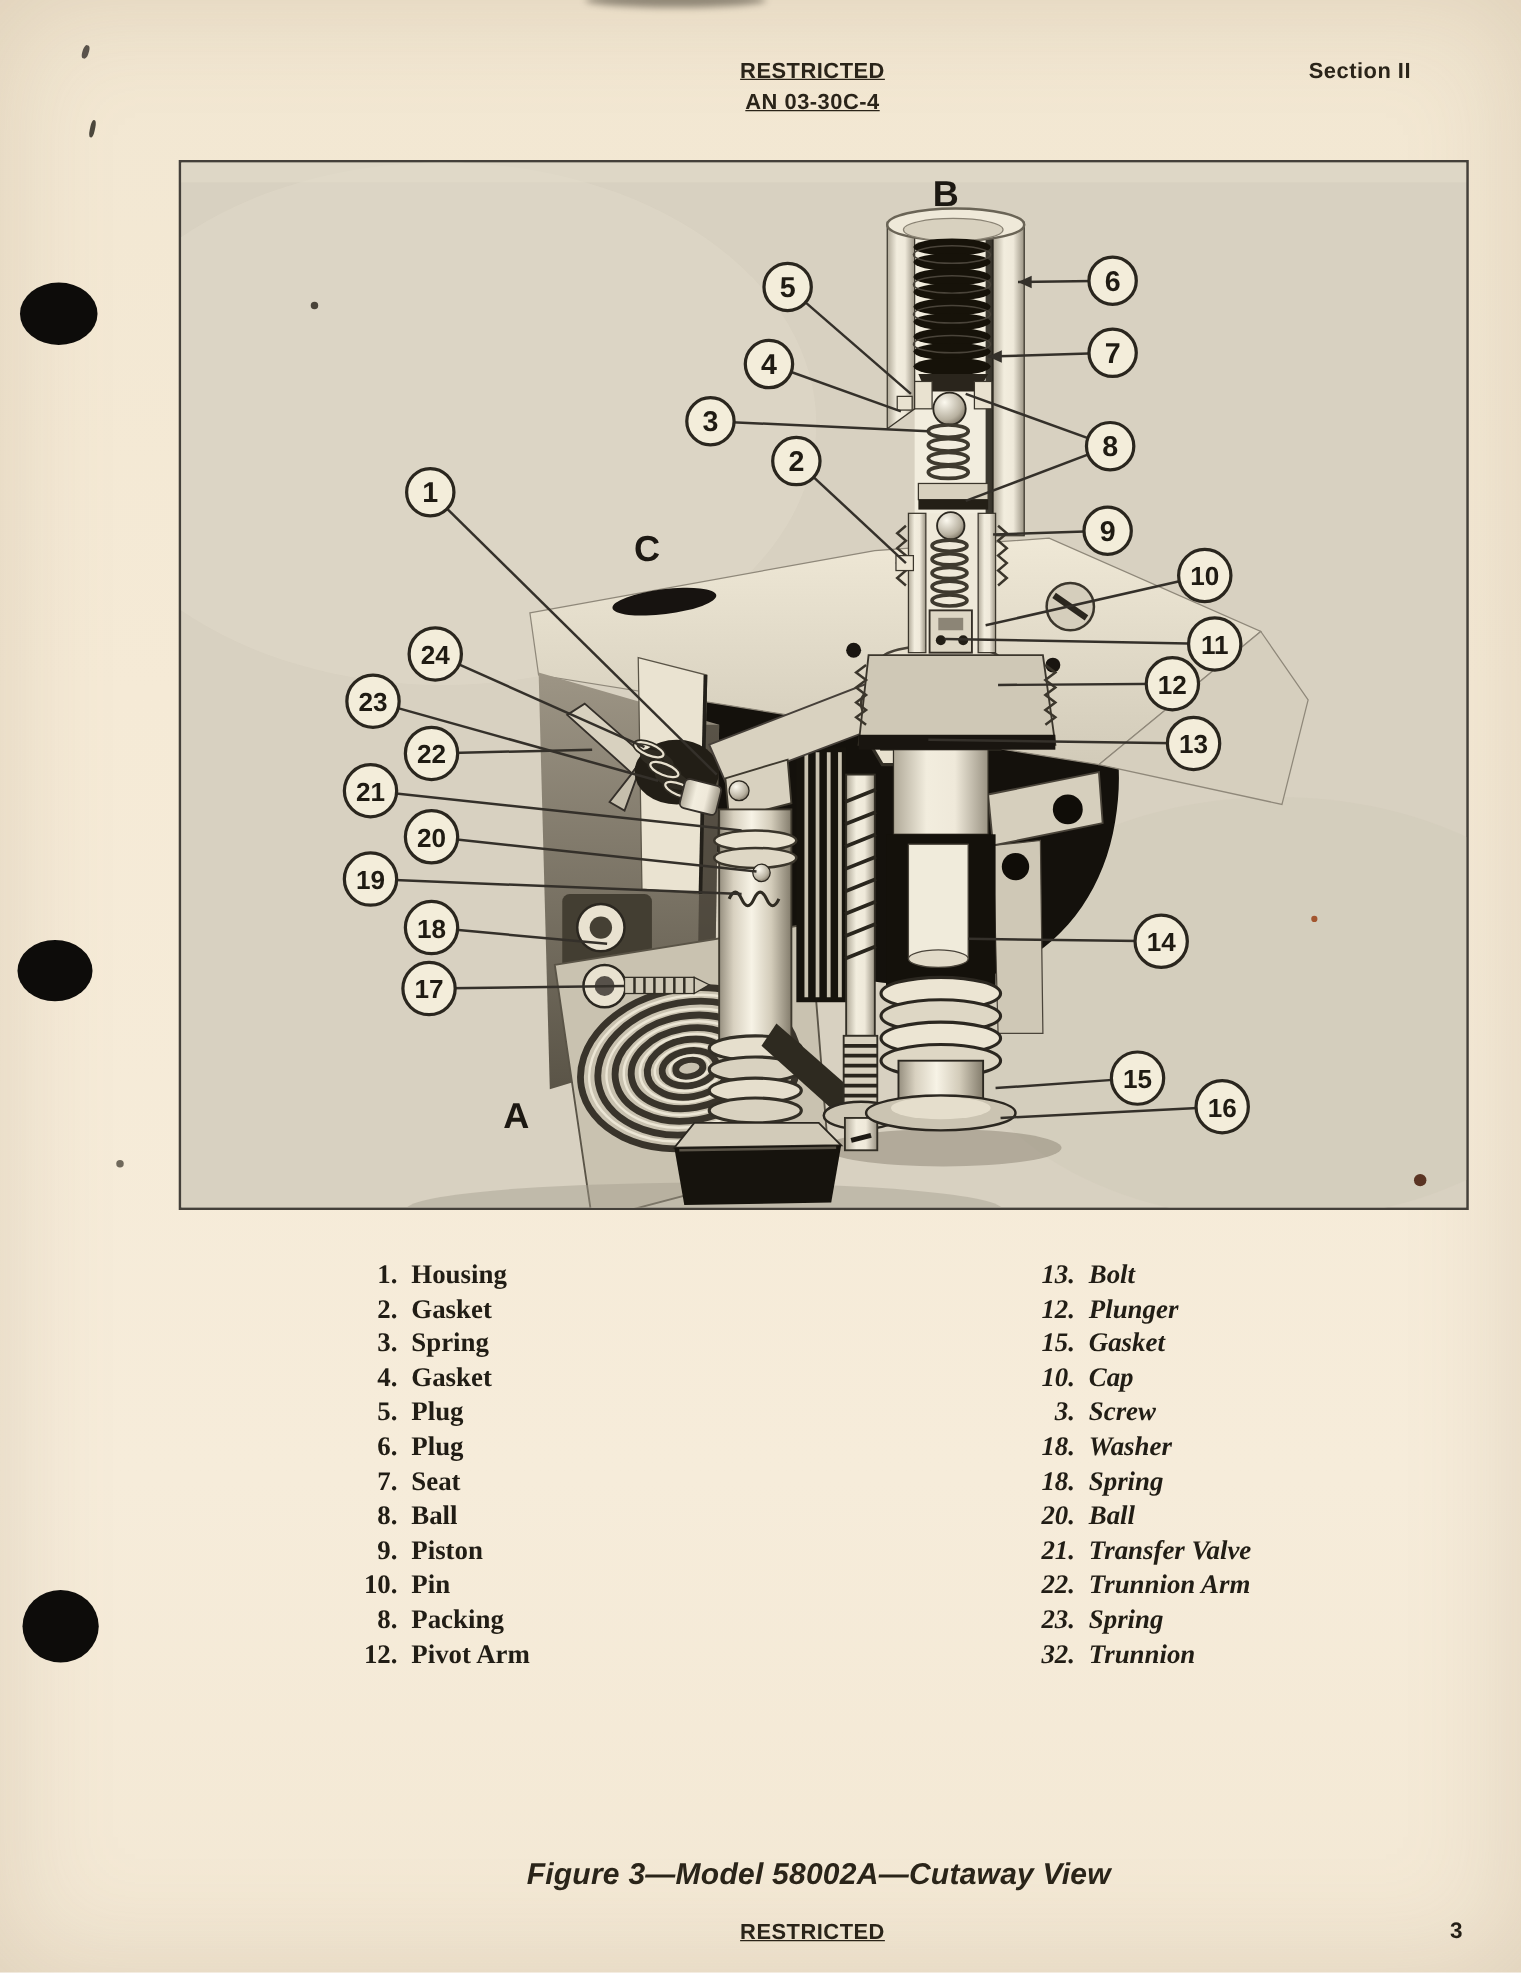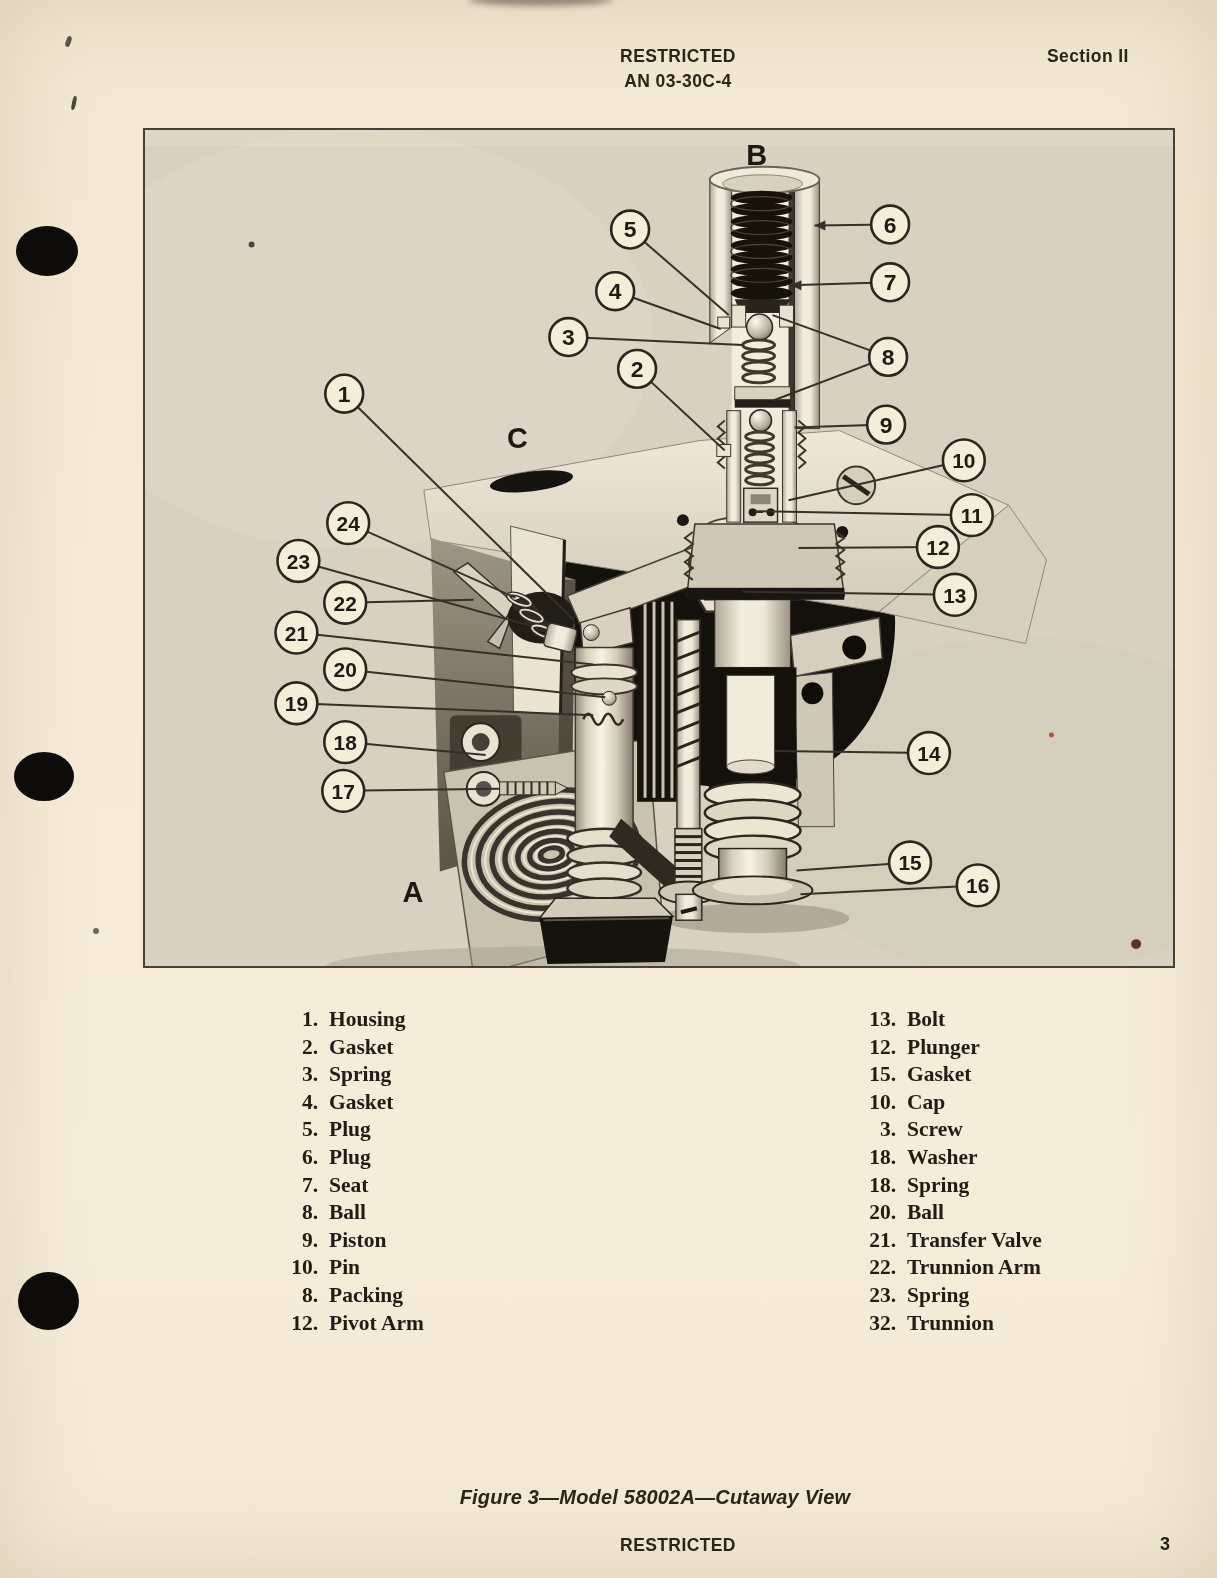--- a/index.html
+++ b/index.html
@@ -5,23 +5,23 @@
   html,body{margin:0;padding:0;}
   body{
     width:1217px;height:1578px;position:relative;overflow:hidden;
     background:linear-gradient(180deg,#f2e7d2 0%,#f5ead6 35%,#f6ecda 75%,#f3e8d4 100%);
     font-family:"Liberation Sans",sans-serif;color:#241f16;
   }
   .vignette{position:absolute;inset:0;pointer-events:none;
     box-shadow:inset 0 0 90px rgba(150,125,90,.22);}
   
   .hdr{position:absolute;font-weight:700;font-size:17.5px;letter-spacing:.4px;color:#2a2419;}
-  .hdr.center{left:678px;transform:translateX(-50%);white-space:nowrap;}
+  .hdr.center{left:650px;transform:translateX(-50%);white-space:nowrap;text-decoration:underline;}
   .caption{position:absolute;left:655px;top:1486px;transform:translateX(-50%);
-    font-style:italic;font-weight:700;font-size:20px;letter-spacing:.2px;color:#2a2419;white-space:nowrap;}
+    font-style:italic;font-weight:700;font-size:24px;letter-spacing:.2px;color:#2a2419;white-space:nowrap;}
   .footer-restricted{top:1535px;}
   .page-num{position:absolute;top:1534px;left:1160px;font-weight:700;font-size:18px;}
   
   .figure-panel{position:absolute;left:143px;top:128px;width:1032px;height:840px;
     box-sizing:border-box;border:2.5px solid #44403a;background:#d8d1c1;}
   .figure-panel svg{display:block;width:100%;height:100%;}
   
   .hole{position:absolute;background:#0d0c0a;border-radius:50%;}
   .hole.h1{left:16px;top:226px;width:62px;height:50px;}
   .hole.h2{left:14px;top:752px;width:60px;height:49px;}
@@ -29,21 +29,21 @@
   .smudge{position:absolute;left:468px;top:-6px;width:145px;height:12px;background:#4a4438;
     border-radius:50%;filter:blur(3px);opacity:.55;}
   .speck{position:absolute;border-radius:50%;}
   .mark1{left:66px;top:36px;width:5px;height:11px;background:#35302а;background:#35302a;transform:rotate(18deg);border-radius:40%;opacity:.8;}
   .mark2{left:72px;top:96px;width:4px;height:14px;background:#2e2a22;transform:rotate(12deg);border-radius:40%;opacity:.85;}
   .dotL{left:93px;top:928px;width:6px;height:6px;background:#4f483c;opacity:.8;}
   .dotP{left:244px;top:240px;width:5px;height:5px;background:#4a443a;opacity:.8;}
   
   .parts-col{position:absolute;top:1007px;}
   .parts-col.left{left:276px;}
-  .parts-col.right{left:854px;}
+  .parts-col.right{left:818px;font-style:italic;}
   .pl-row{display:flex;height:27.6px;align-items:baseline;
     font-family:"Liberation Serif",serif;font-weight:700;font-size:21.5px;color:#211d15;}
   .pl-num{width:42px;text-align:right;margin-right:11px;}
   
   .leader{stroke:#34302a;stroke-width:2;fill:none;}
   .leader-arrow{fill:#34302a;}
   .callout-circle{fill:#f3edda;stroke:#2a261e;stroke-width:2.6;}
   .callout-num{font-family:"Liberation Sans",sans-serif;font-weight:700;fill:#1f1b13;text-anchor:middle;}
   .view-label{font-family:"Liberation Sans",sans-serif;font-weight:700;font-size:29px;fill:#1c1812;text-anchor:middle;}
 </style>

